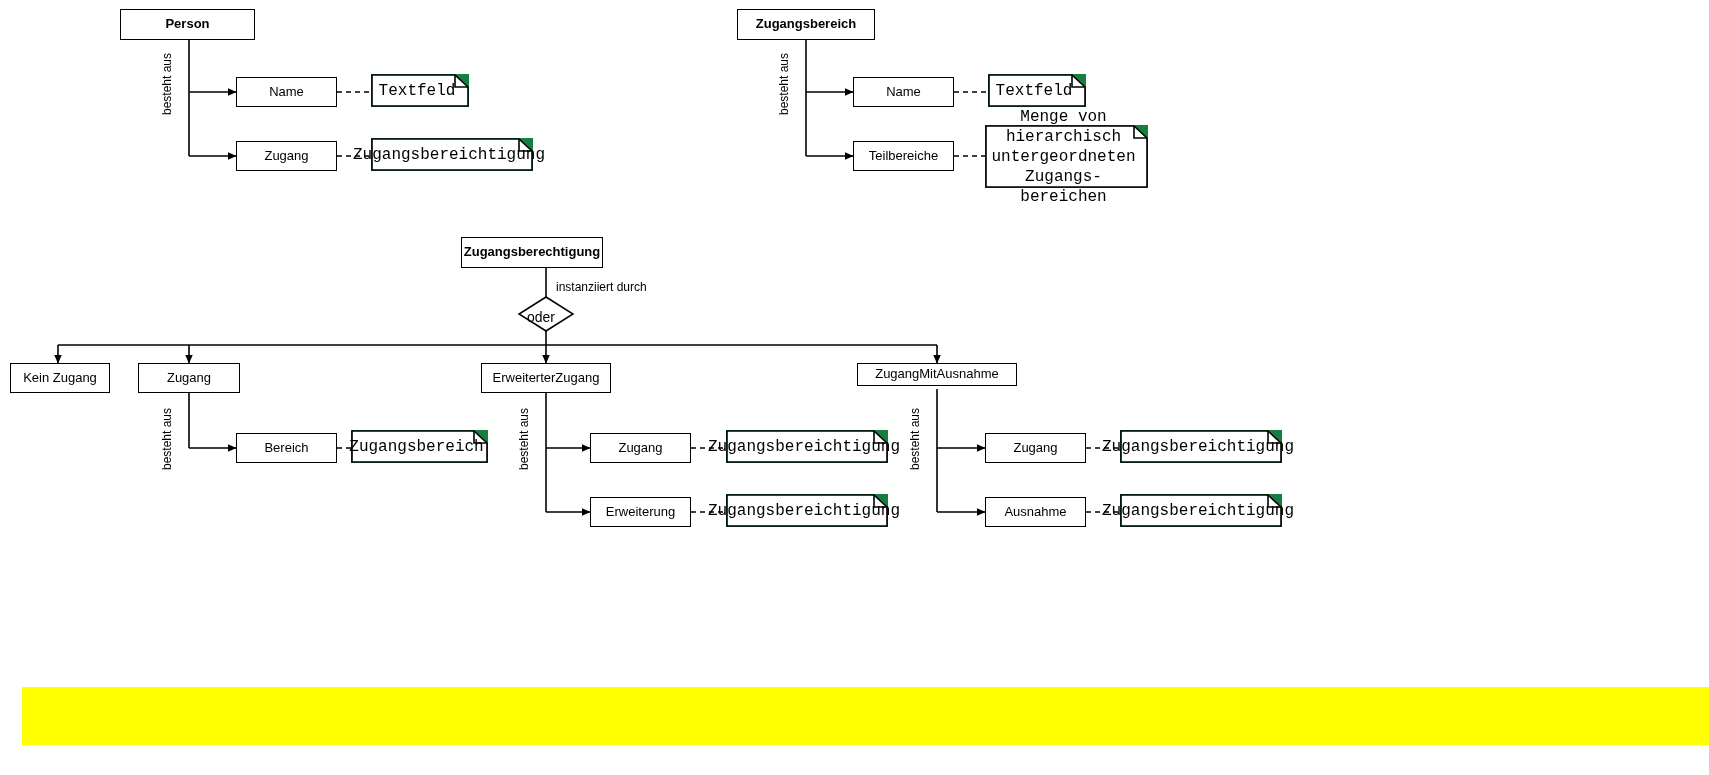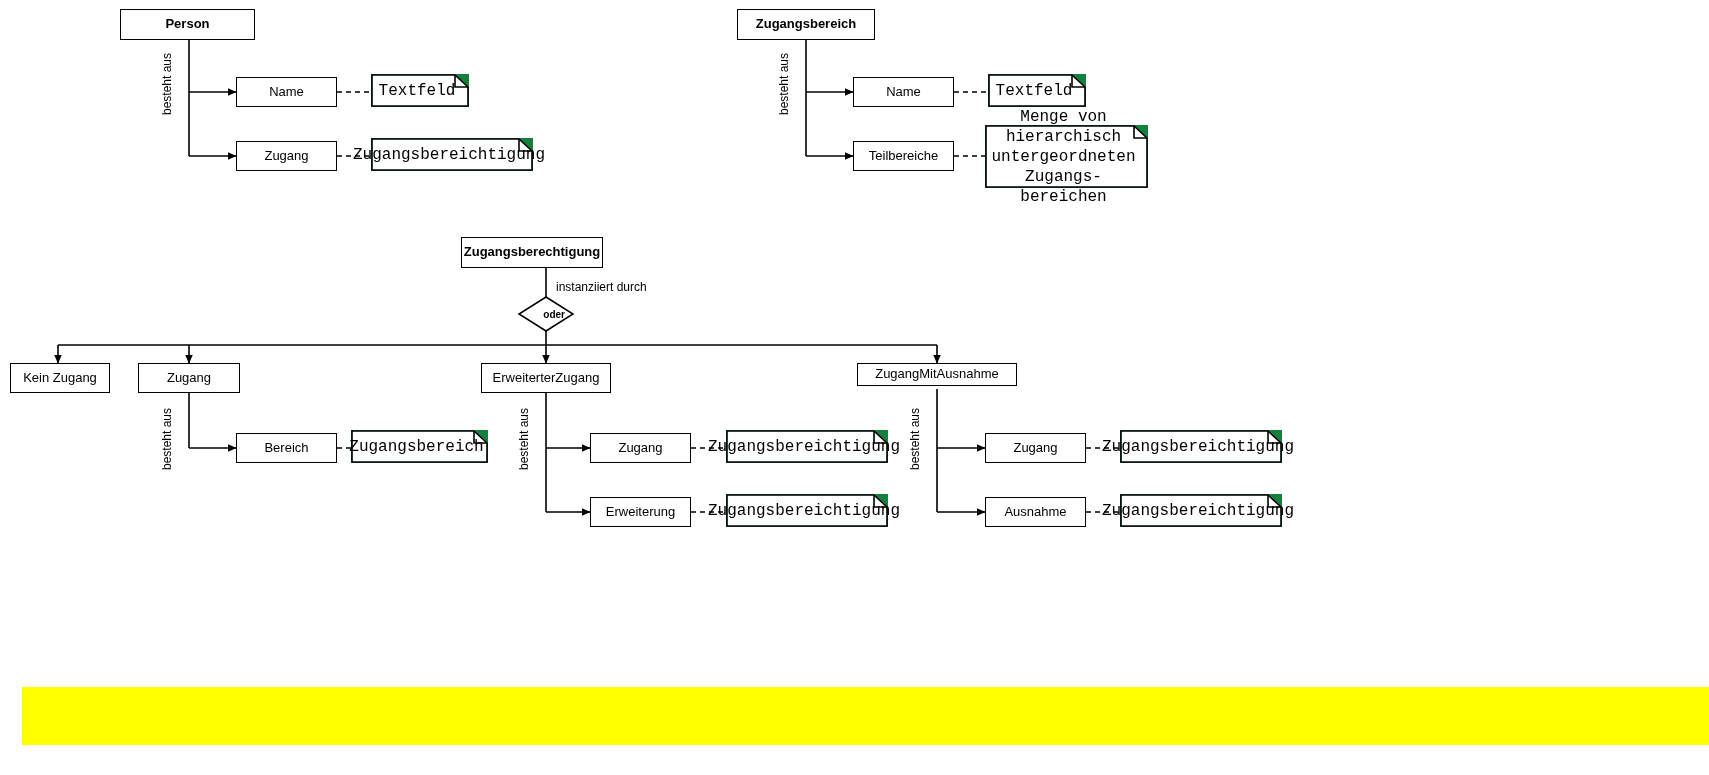--- a/index.html
+++ b/index.html
@@ -74,25 +74,24 @@
     transform: rotate(-90deg);
   }
   .hlabel {
     position: absolute;
     font-size: 12px;
     color: #000000;
     white-space: nowrap;
   }
   .diamond-label {
     position: absolute;
-    font-size: 10px;
+    font-size: 14px;
     color: #000000;
     white-space: nowrap;
-    text-align: right;
-    font-weight: bold;
+    text-align: left;
   }
   #lines {
     position: absolute;
     top: 0; left: 0;
     width: 1709px;
     height: 775px;
     pointer-events: none;
   }
   #footer-band {
     position: absolute;

